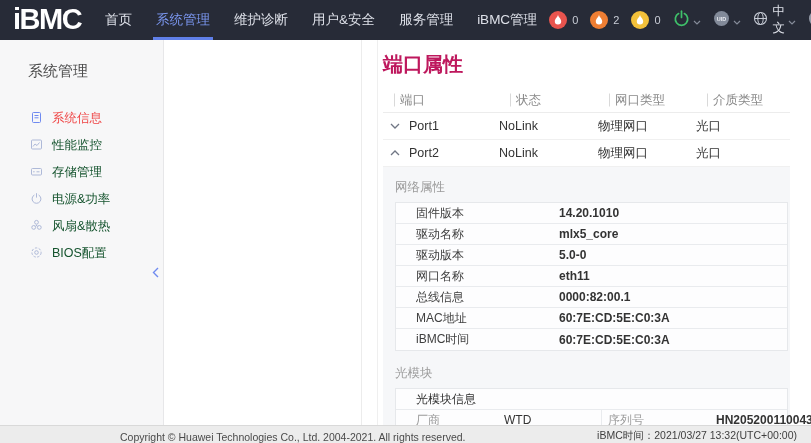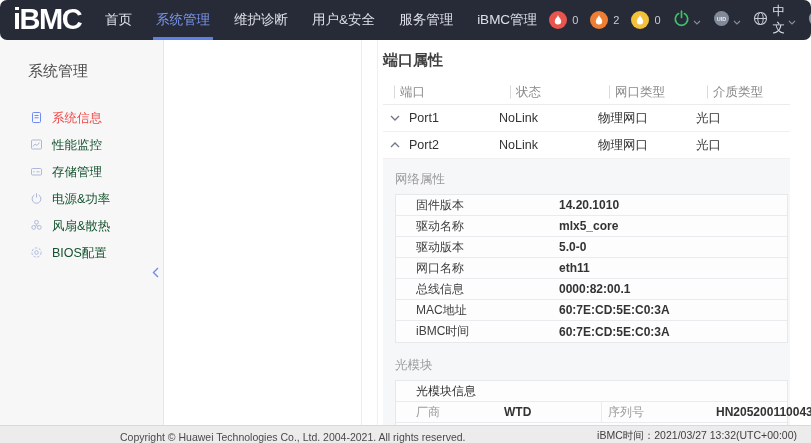--- a/index.html
+++ b/index.html
@@ -4,21 +4,21 @@
 <style>
   * { box-sizing: border-box; margin: 0; padding: 0; }
   html,body { width: 811px; height: 443px; }
   body {
     position: relative; overflow: hidden; background: #fff;
     font-family: "Liberation Sans", "DejaVu Sans", sans-serif;
   }
 
   
   .navbar { position: absolute; top:0; left:0; right:0; height:40px;
-    background:#272b37; display:flex; align-items:center; z-index:10;border-radius:7px; }
+    background:#272b37; display:flex; align-items:center; z-index:10; }
   .logo { color:#fff; font-size:29px; font-weight:bold; letter-spacing:-1.5px;
     margin:0 12px 2px 13px; }
   .nav-items { display:flex; height:100%; align-items:stretch; }
   .nav-item { color:#dde0e8; font-size:13.5px; padding:0 12px; display:flex;
     align-items:center; position:relative; cursor:pointer; white-space:nowrap; }
   .nav-item.active { color:#7b97f0; }
   .nav-item.active::after { content:''; position:absolute; left:9px; right:9px;
     bottom:0; height:3px; background:#5f7fe8; }
 
   .nav-right { margin-left:auto; display:flex; align-items:center; gap:12px;
@@ -51,21 +51,21 @@
   
   .subpanel { position:absolute; top:40px; left:165px; width:197px; bottom:18px;
     background:#fff; border-right:1px solid #ececec; }
   .divstrip { position:absolute; top:40px; left:363px; width:15px; bottom:18px;
     background:#fff; border-right:1px solid #efefef; }
 
   
   .content { position:absolute; top:40px; left:378px; right:0; bottom:18px;
     background:#fff; overflow:hidden; }
   .content-inner { padding:11px 21px 0 5px; }
-  .page-title { font-size:15px; font-weight:bold; color:#404040; margin-bottom:10px; }
+  .page-title { font-size:20px; font-weight:bold; color:#be185d; margin-bottom:10px; }
 
   .pt-head { display:grid; grid-template-columns:116px 99px 98px 1fr; height:25px;
     align-items:center; border-bottom:1px solid #ececec; color:#8a8a8a;
     font-size:12.5px; }
   .pt-hcell { position:relative; padding-left:17px; }
   .pt-hcell::before { content:''; position:absolute; left:11px; top:50%;
     transform:translateY(-50%); width:1px; height:13px; background:#d9d9d9; }
   .pt-row { display:grid; grid-template-columns:116px 99px 98px 1fr; height:27px;
     align-items:center; font-size:12.5px; color:#333;
     border-bottom:1px solid #f0f0f0; cursor:pointer; }
@@ -81,21 +81,21 @@
   .prop-label { color:#404040; padding-left:20px; }
   .prop-value { color:#333; font-weight:bold; }
 
   .optical { margin-top:14px; }
   .opt-table { border:1px solid #e6e8eb; background:#fdfdfe; }
   .opt-header { height:21px; display:flex; align-items:center; padding-left:20px;
     font-size:12px; color:#333; border-bottom:1px solid #e9ebee; }
   .opt-row { display:grid; grid-template-columns:108px 97px 115px 1fr; height:21px;
     align-items:center; font-size:12px; border-bottom:1px solid #e9ebee; }
   .opt-c1 { color:#9b9b9b; padding-left:20px; }
-  .opt-c2 { color:#333; font-weight:bold; }
+  .opt-c2 { color:#333; font-weight:normal; }
   .opt-c3 { color:#9b9b9b; border-left:1px solid #e9ebee; height:100%;
     display:flex; align-items:center; padding-left:6px; }
   .opt-c4 { color:#333; font-weight:bold; text-align:right; padding-right:13px; }
   .opt-empty { height:12px; }
 
   
   .footer { position:absolute; left:0; right:0; bottom:0; height:18px;
     background:#ececec; border-top:1px solid #d9d9d9; display:flex;
     align-items:flex-end; font-size:10.5px; color:#4a4a4a; z-index:11; }
   .footer-copy { margin-left:120px; }

